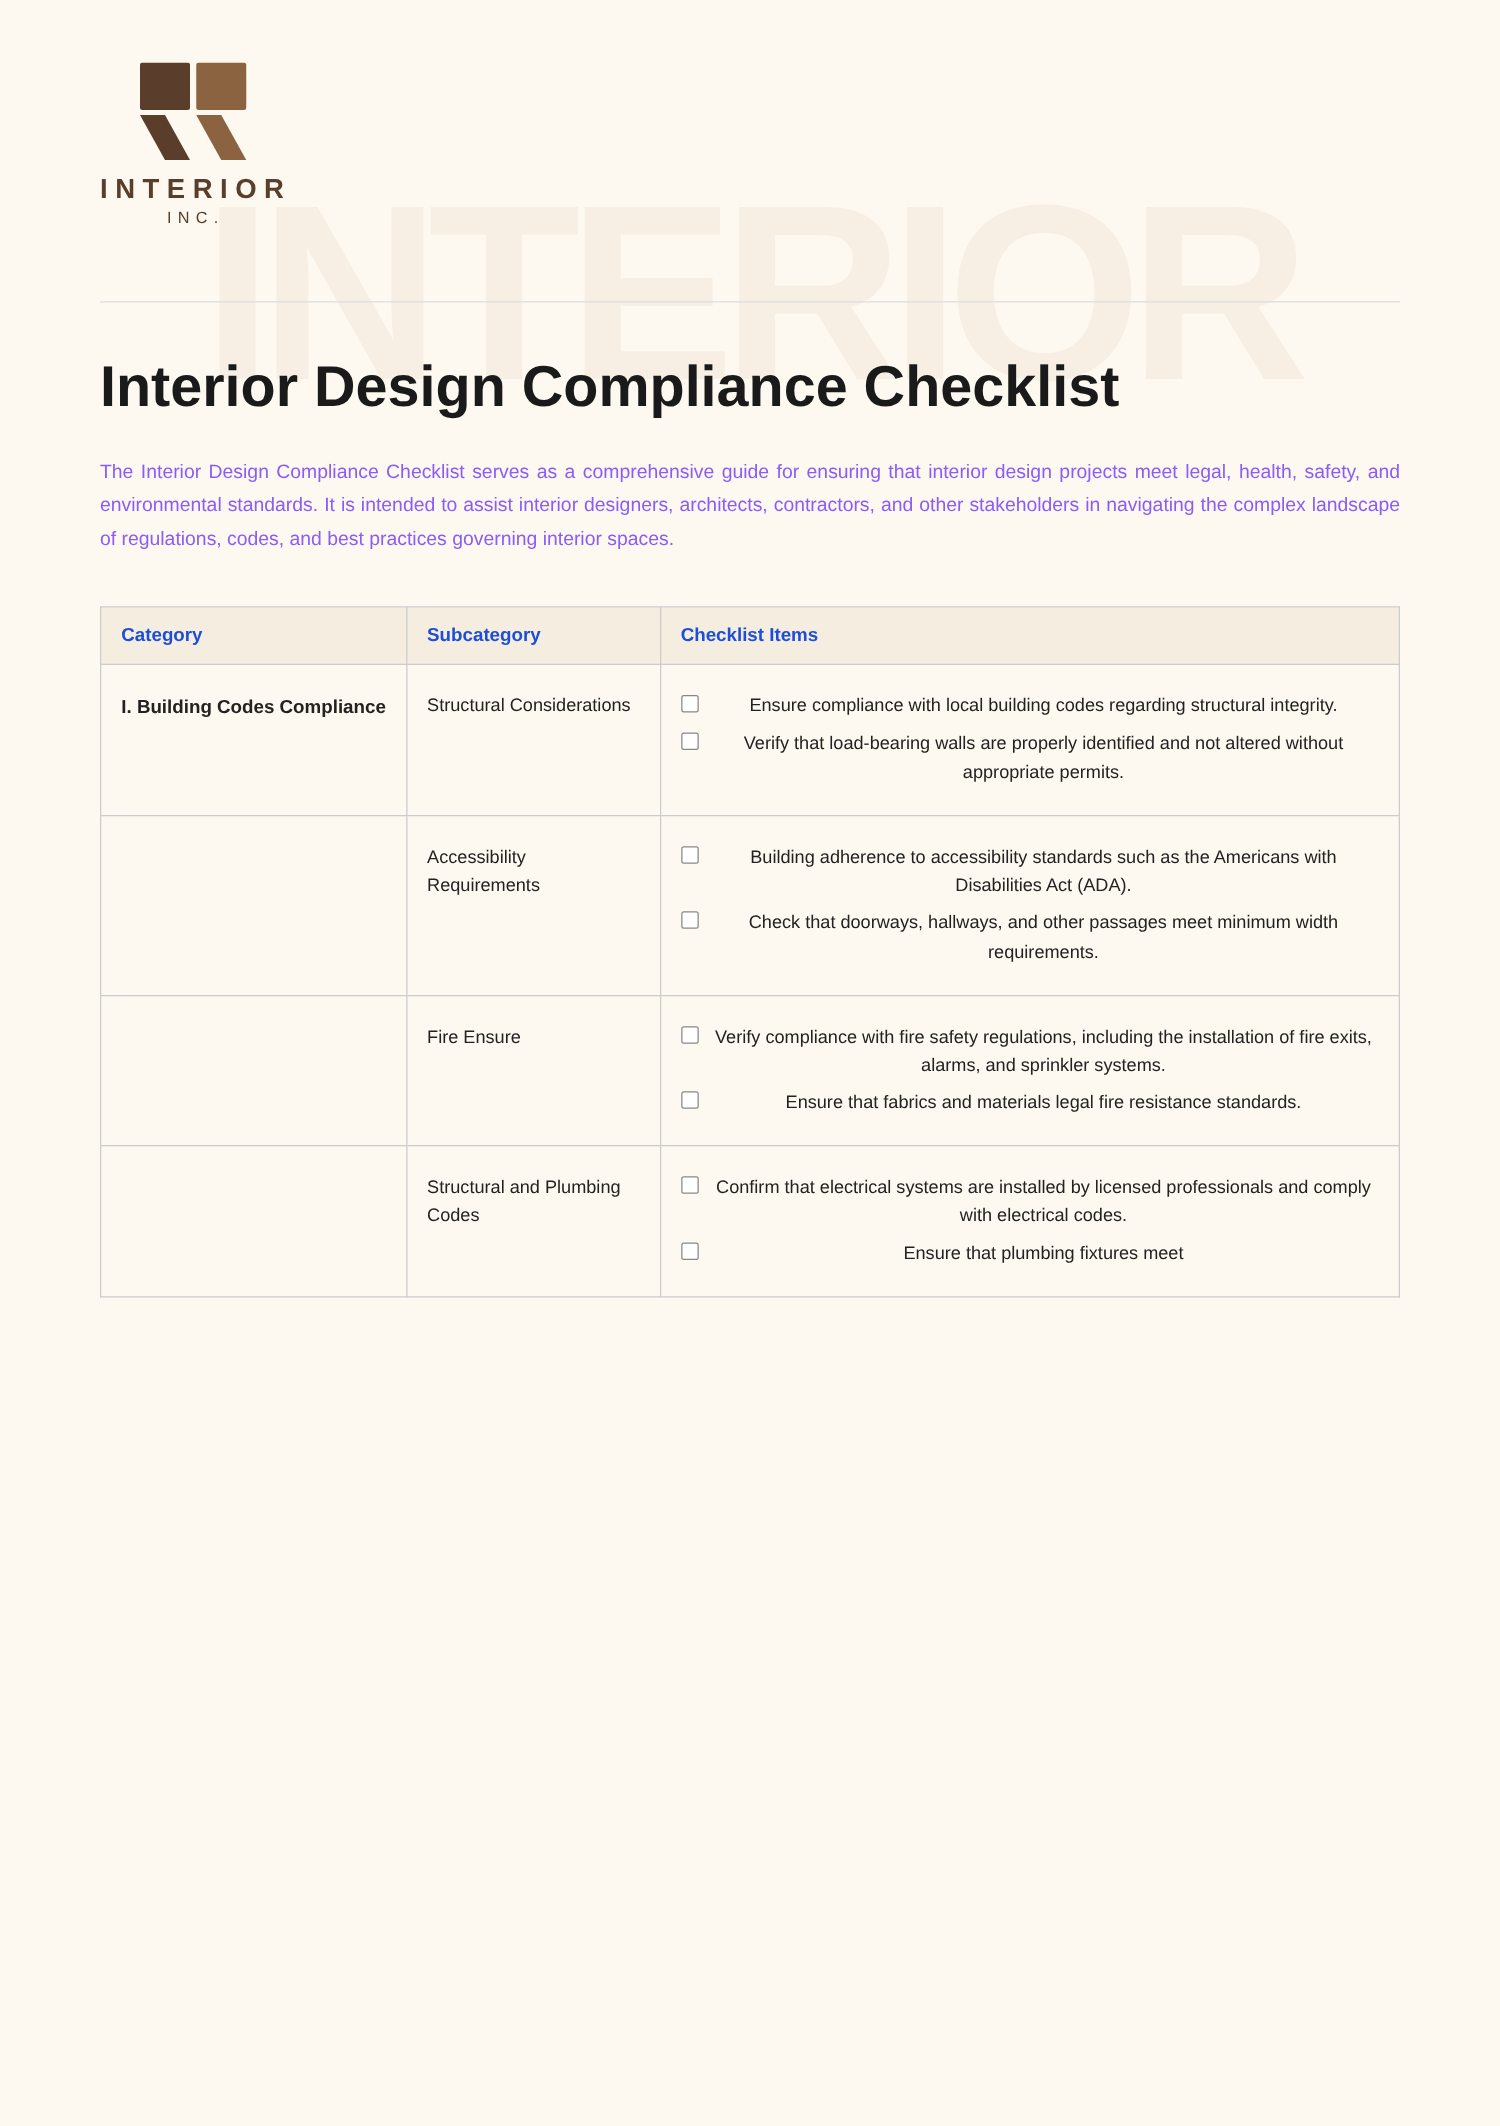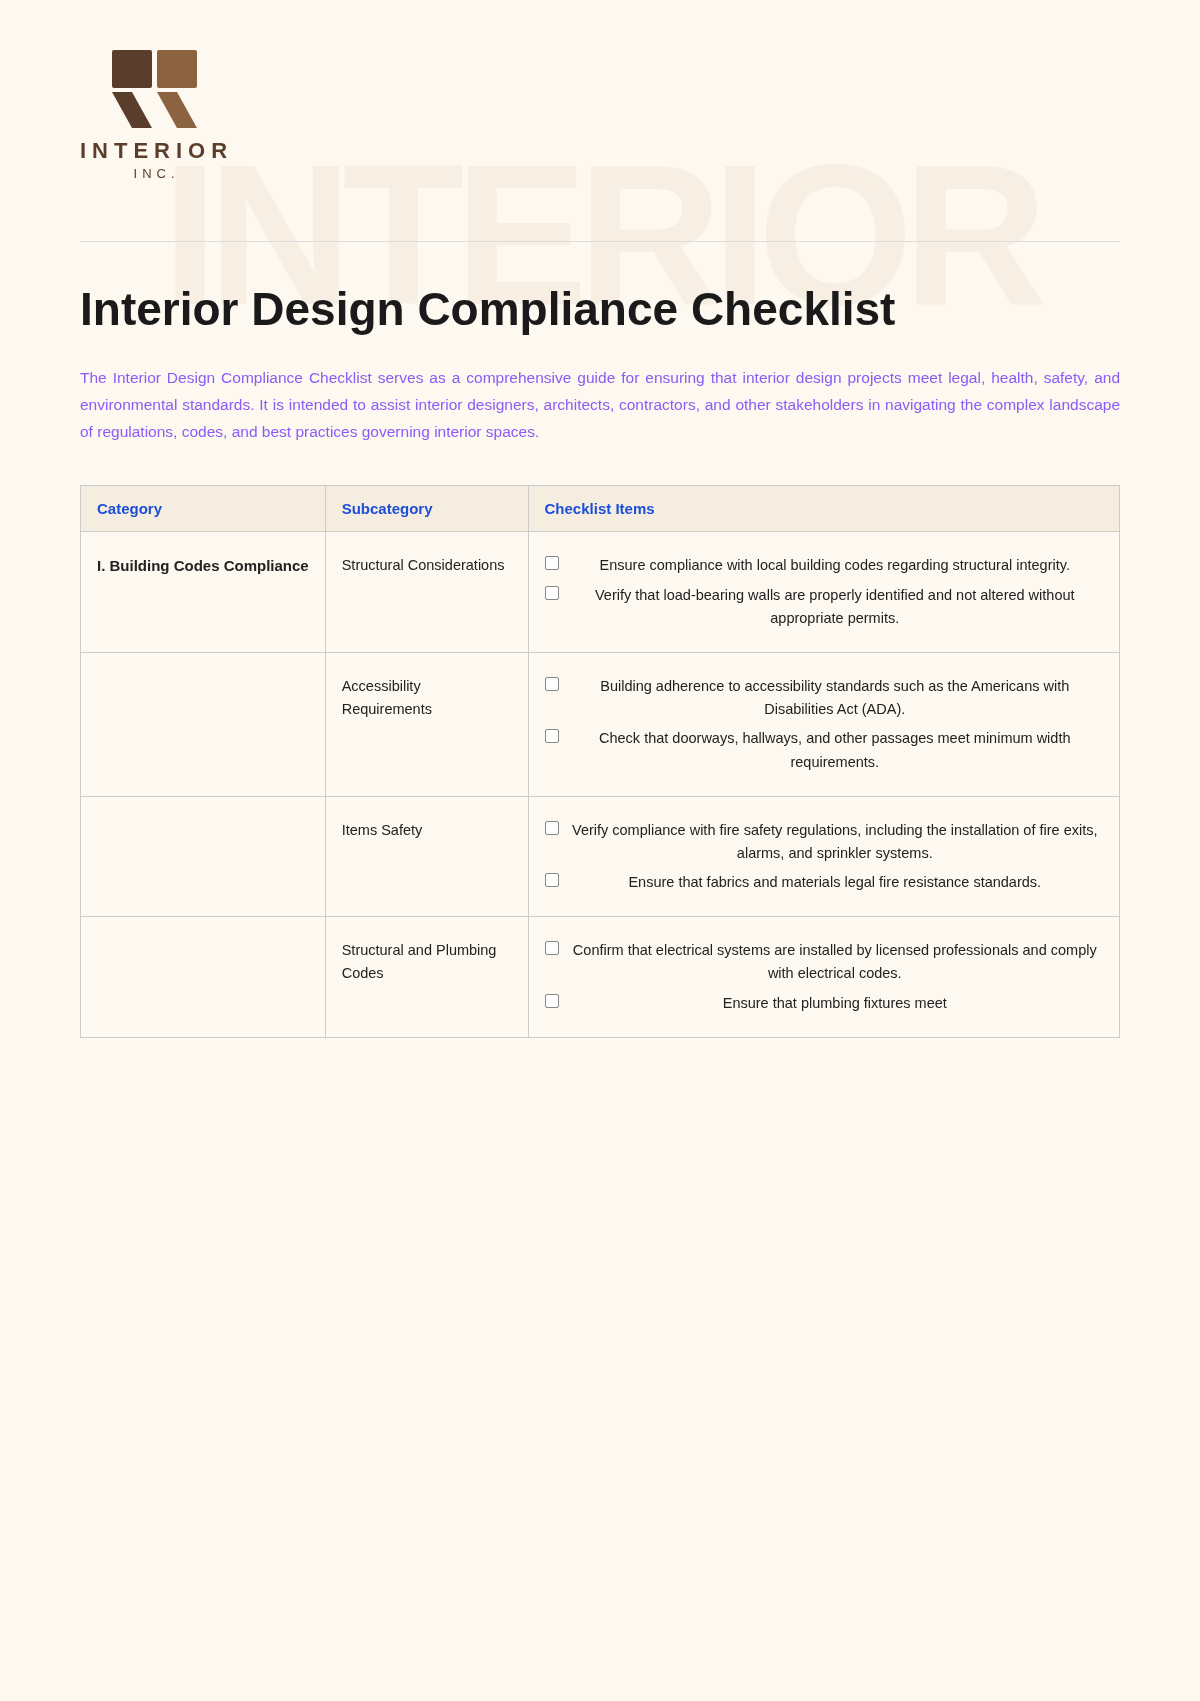--- a/index.html
+++ b/index.html
@@ -251,21 +251,21 @@
                   </li>
                   <li class="checklist-item">
                     <span class="checkbox"></span>
                     <span class="item-text">Check that doorways, hallways, and other passages meet minimum width requirements.</span>
                   </li>
                 </ul>
               </td>
             </tr>
             <tr>
               <td></td>
-              <td>Items Safety</td>
+              <td>Fire Ensure</td>
               <td>
                 <ul class="checklist-items">
                   <li class="checklist-item">
                     <span class="checkbox"></span>
                     <span class="item-text">Verify compliance with fire safety regulations, including the installation of fire exits, alarms, and sprinkler systems.</span>
                   </li>
                   <li class="checklist-item">
                     <span class="checkbox"></span>
                     <span class="item-text">Ensure that fabrics and materials legal fire resistance standards.</span>
                   </li>

